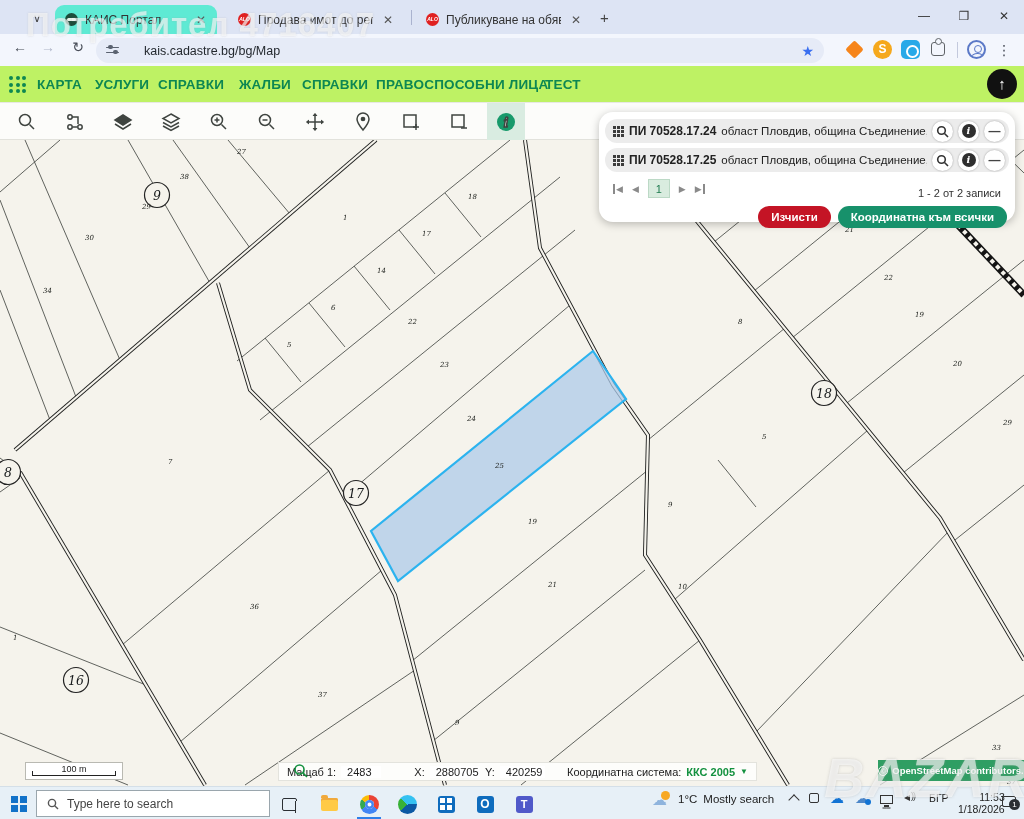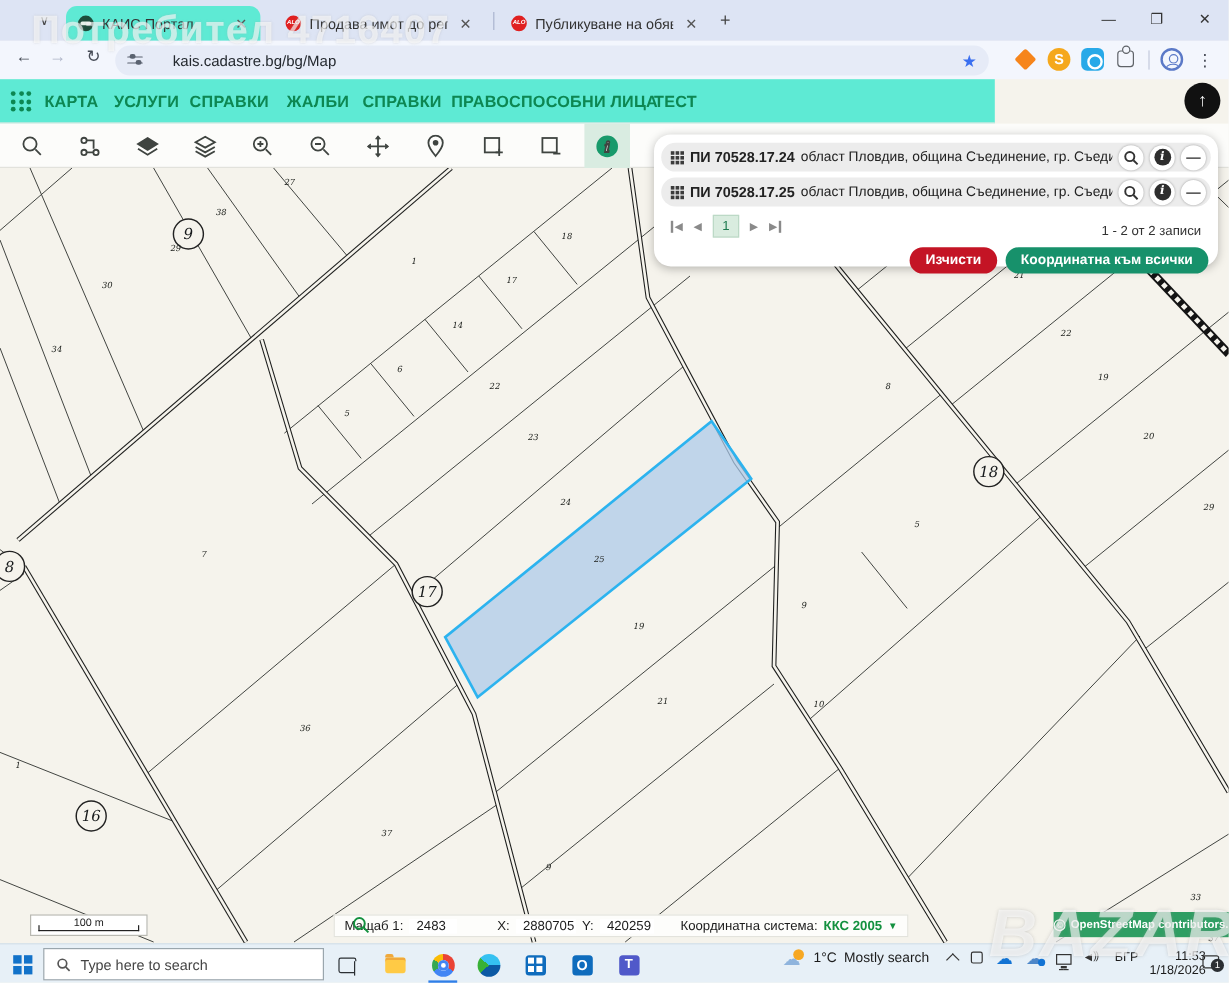--- a/index.html
+++ b/index.html
@@ -40,21 +40,21 @@
   .bluebox::after{content:"";position:absolute;left:5px;top:5px;width:9px;height:9px;border:2px solid #fff;border-radius:50%}
   .puzzle{width:14px;height:14px;border:1.8px solid #5f6368;border-radius:3px;margin:2px;position:relative}
   .puzzle::after{content:"";position:absolute;left:3px;top:-5px;width:5px;height:5px;border:1.8px solid #5f6368;border-radius:50%;background:#f3f6fd}
   .vline{position:absolute;top:42px;width:1px;height:16px;background:#c3c9dd}
   .avatar{border:2px solid #5b79c7;border-radius:50%;width:19px;height:19px;position:relative;overflow:hidden}
   .avatar::before{content:"";position:absolute;left:5px;top:3px;width:6px;height:6px;border-radius:50%;border:1.6px solid #5b79c7}
   .avatar::after{content:"";position:absolute;left:2px;top:11px;width:11px;height:8px;border-radius:50% 50% 0 0;border:1.6px solid #5b79c7;border-bottom:none}
   .dots3{color:#474c57;font-size:14px;line-height:20px;text-align:center;width:10px}
 
   
-  #sitenav{position:absolute;top:66px;left:0;width:829px;height:37px;background:#5eead4;border-bottom:1px solid #e8e8e4}
+  #sitenav{position:absolute;top:66px;left:0;width:1024px;height:37px;background:#bef264;border-bottom:1px solid #e8e8e4}
   .gridicon{position:absolute;left:9px;top:10px;display:grid;grid-template-columns:repeat(3,4px);grid-gap:2.5px}
   .gridicon b{width:4px;height:4px;border-radius:50%;background:#0d8752}
   .navitem{position:absolute;top:0;height:37px;line-height:37px;font-weight:bold;font-size:13.5px;color:#0d8752;letter-spacing:.2px}
   #toTop{position:absolute;right:7px;top:69px;width:30px;height:30px;border-radius:50%;background:#111;color:#fff;
     text-align:center;line-height:29px;font-size:15px}
 
   
   #maptools{position:absolute;top:103px;left:0;width:1024px;height:37px;background:#fcfcfa;border-bottom:1px solid #e2e2dc}
   .mtool{position:absolute;top:0;width:38px;height:37px;display:flex;align-items:center;justify-content:center}
   .mtool.active{background:#d9ece1}
@@ -72,21 +72,21 @@
     display:flex;align-items:center;font-size:11px;color:#1c1c1c;padding:0 8px;gap:5px;white-space:nowrap}
   #statusbar .v{background:#fff;padding:0 6px;min-width:40px}
   #statusbar .crs{color:#13913f;font-weight:bold}
   #statusbar .caret{color:#13913f;font-size:8px}
   #osm{position:absolute;left:878px;top:620px;width:146px;height:21px;background:#2f9e63;color:#fff;
     font:bold 9.5px "Liberation Sans",sans-serif;display:flex;align-items:center;justify-content:center;gap:4px}
   #osm .c{width:10px;height:10px;border:1px solid #fff;border-radius:50%;font:bold 7px "Liberation Sans",sans-serif;
     line-height:9px;text-align:center}
 
   
-  #panel{position:absolute;right:9px;top:112px;width:470px;height:110px;background:#fff;border-radius:14px;
+  #panel{position:absolute;right:9px;top:112px;width:416px;height:110px;background:#fff;border-radius:14px;
     box-shadow:0 2px 8px rgba(0,0,0,.25);padding:7px 6px 0 6px}
   .rrow{position:relative;height:24px;background:#ececec;border-radius:12px;margin-bottom:5px;
     display:flex;align-items:center;gap:5px;padding:0 4px 0 8px;font-size:11.5px;color:#222;white-space:nowrap}
   .rrow .hash{display:grid;grid-template-columns:repeat(3,3px);grid-gap:1px;flex:none}
   .rrow .hash b{width:3px;height:3px;background:#3c3c3c}
   .rrow .pid{font-weight:bold;font-size:12px}
   .rrow .loc{overflow:hidden;flex:1}
   .cbtn{flex:none;width:21px;height:21px;border-radius:50%;background:#fff;box-shadow:0 0 2px rgba(0,0,0,.35);
     display:flex;align-items:center;justify-content:center}
   .cbtn svg{stroke:#333;fill:none;stroke-width:1.6}

